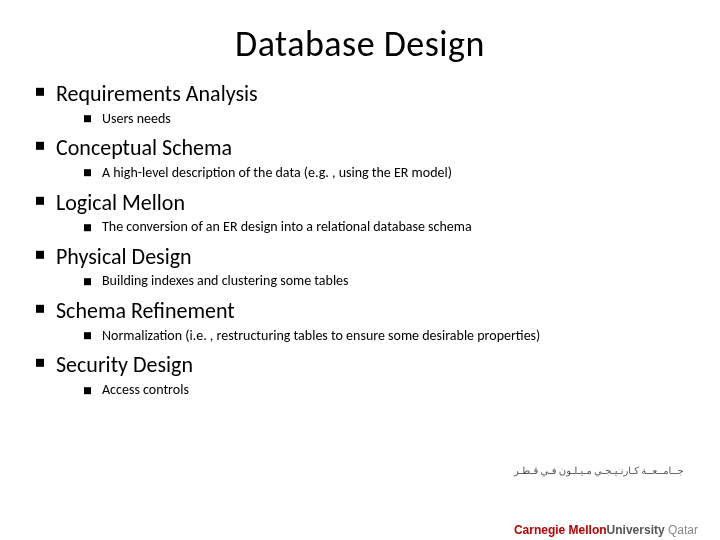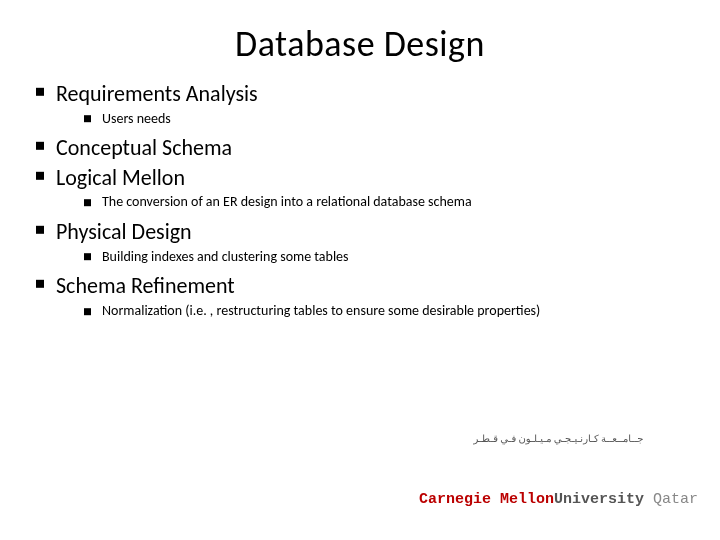--- a/index.html
+++ b/index.html
@@ -68,35 +68,35 @@
     left: 2px;
     top: 0.55em;
     width: 7px;
     height: 7px;
     background: #000;
     transform: translateY(-40%);
   }
   .logo {
     position: absolute;
     right: 22px;
-    bottom: 33px;
-    text-align: center;
+    bottom: 4px;
+    text-align: left;
     line-height: 1;
   }
   .logo .arabic {
     font-size: 10px;
     color: #555;
     letter-spacing: 0.5px;
     margin-bottom: 1px;
   }
   .logo .cmu {
-    font-size: 15px;
+    font-size: 12px;
     font-weight: bold;
     color: #b00;
-    font-family: Liberation Mono, monospace;
+    font-family: Liberation Sans, sans-serif;
     margin-top: 48px;
   }
   .logo .cmu .univ {
     color: #555;
   }
   .logo .cmu .qatar {
     color: #888;
     font-weight: normal;
   }
 </style>
@@ -109,39 +109,48 @@
   <div class="content">
     <ul class="top">
       <li>
         <span>Requirements Analysis</span>
         <ul class="sub">
           <li>Users needs</li>
         </ul>
       </li>
       <li>
         <span>Conceptual Schema</span>
+        <ul class="sub">
+          <li>A high-level description of the data (e.g. , using the ER model)</li>
+        </ul>
       </li>
       <li>
         <span>Logical Mellon</span>
         <ul class="sub">
           <li>The conversion of an ER design into a relational database schema</li>
         </ul>
       </li>
       <li>
         <span>Physical Design</span>
         <ul class="sub">
           <li>Building indexes and clustering some tables</li>
         </ul>
       </li>
       <li>
         <span>Schema Refinement</span>
         <ul class="sub">
           <li>Normalization (i.e. , restructuring tables to ensure some desirable properties)</li>
         </ul>
       </li>
+      <li>
+        <span>Security Design</span>
+        <ul class="sub">
+          <li>Access controls</li>
+        </ul>
+      </li>
     </ul>
   </div>
 
   <div class="logo">
     <div class="arabic">جــامــعــة كـارنـيـجـي مـيـلـون فـي قـطـر</div>
     <div class="cmu">
       <span>Carnegie Mellon</span><span class="univ">University</span> <span class="qatar">Qatar</span>
     </div>
   </div>
 </div>

